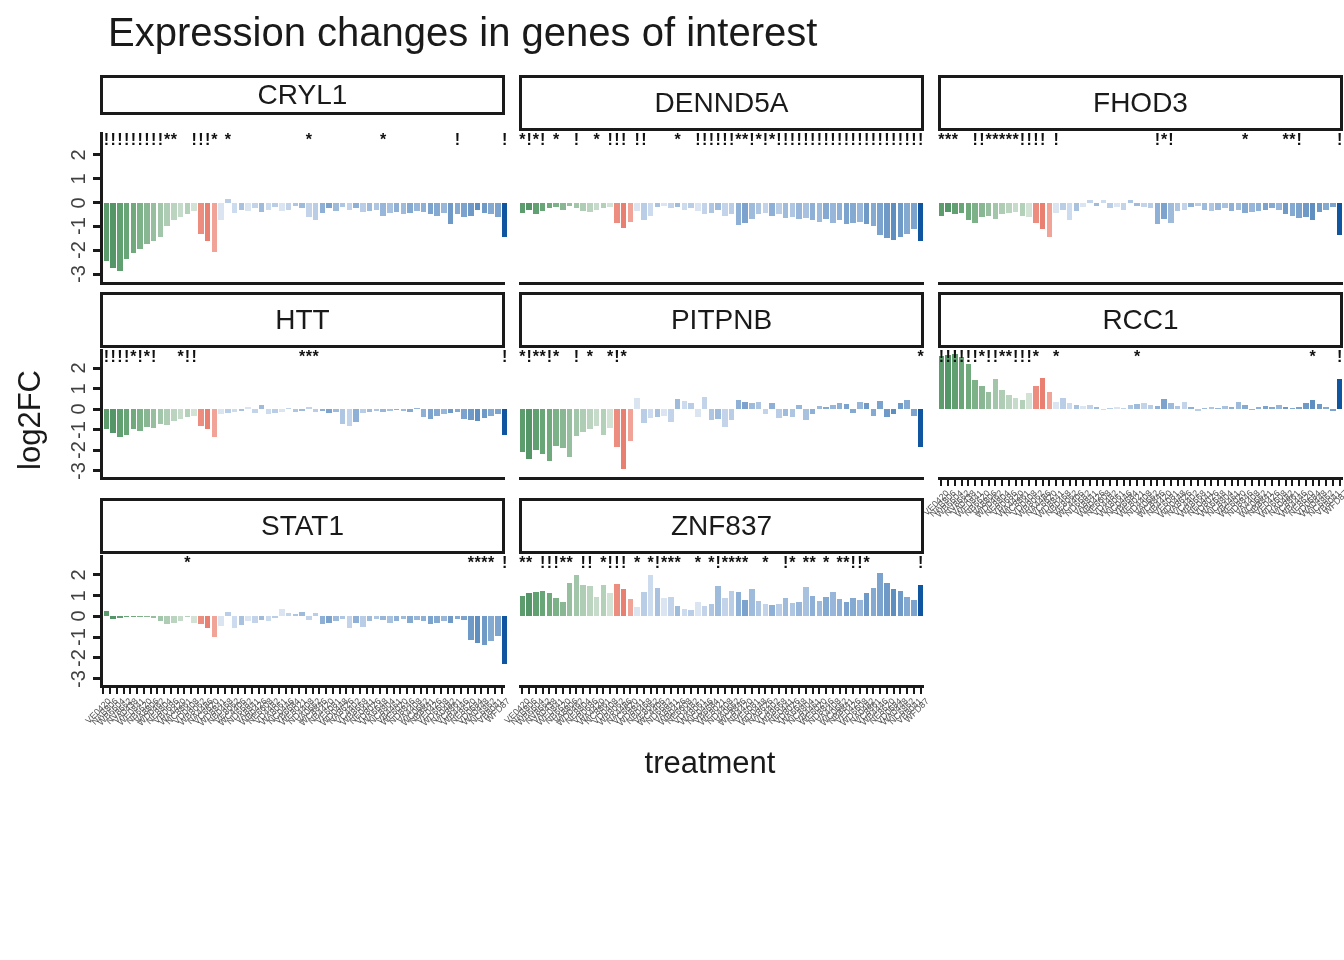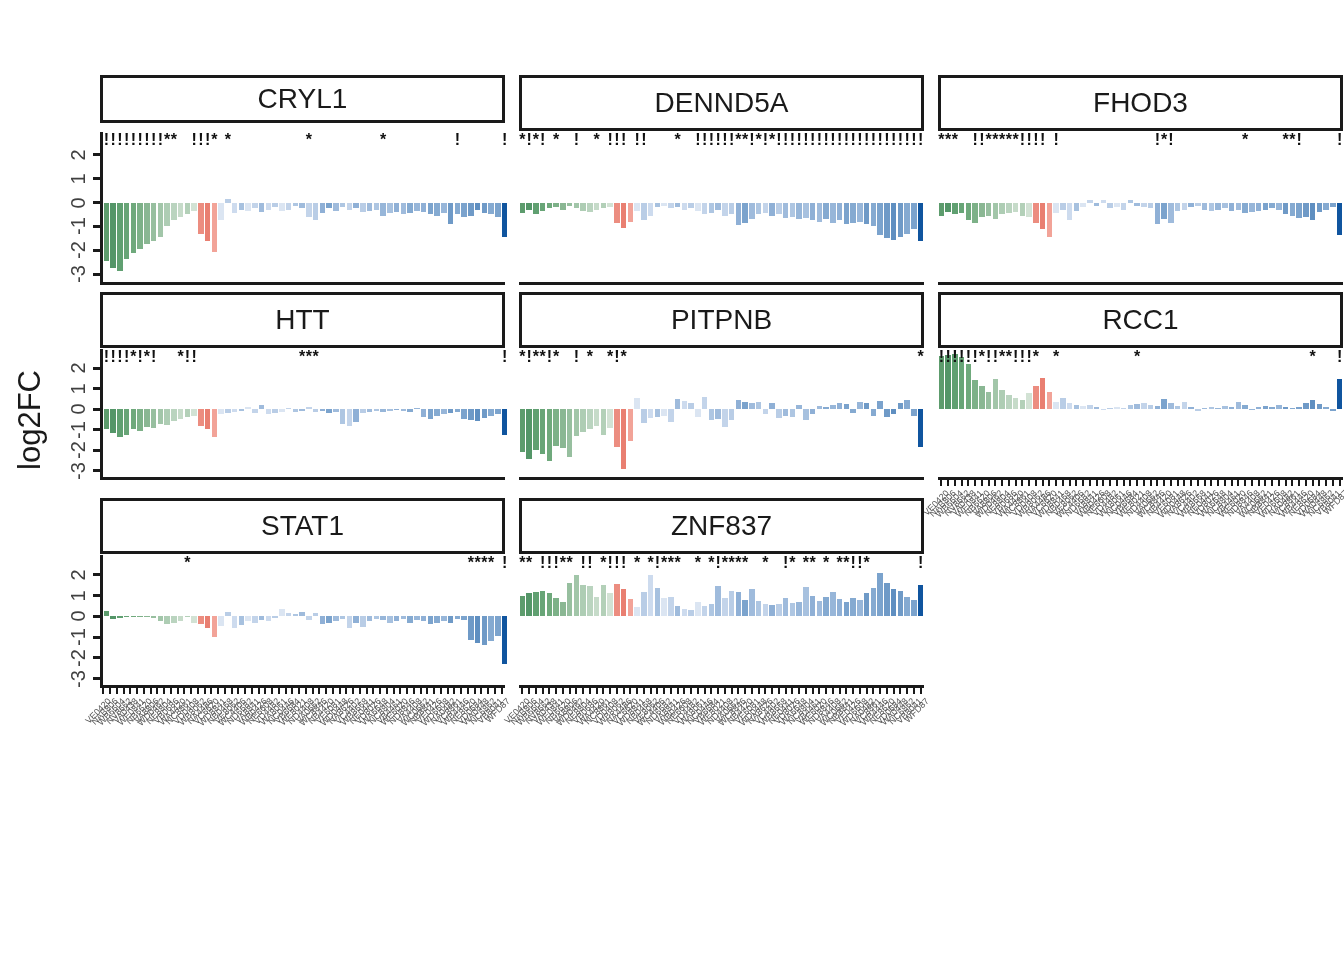--- a/index.html
+++ b/index.html
@@ -43,24 +43,25 @@
   }
   .caption{
     position:absolute;right:12px;top:793px;width:520px;text-align:right;
     font-size:27px;line-height:1.32;color:#1a1a1a;white-space:pre-line;
   }
 </style>
 </head>
 <body>
 
 <div id="canvas">
+  <div class="plot-title">Expression changes in genes of interest</div>
   <div class="y-axis-title">log2FC</div>
   <div id="facets">
       <div class="facet" style="left: 100px; top: 75px; width: 405px;">
-        <div class="strip" style="height: 48px;">
+        <div class="strip" style="height: 40px;">
           <div class="strip-label">CRYL1</div>
         </div>
         <div class="panel has-y" style="top: 57px; width: 405px; height: 153px;">
           <div class="bar" style="left: 0.6px; width: 5.55px; background: rgb(93, 156, 109); top: 70.5234px; height: 58.5703px;"></div>
           <div class="sig" style="left: -2.625px; width: 12px;">!</div>
           <div class="bar" style="left: 7.35px; width: 5.55px; background: rgb(84, 150, 104); top: 70.5234px; height: 65.7422px;"></div>
           <div class="sig" style="left: 4.125px; width: 12px;">!</div>
           <div class="bar" style="left: 14.1px; width: 5.55px; background: rgb(96, 160, 113); top: 70.5234px; height: 68.1328px;"></div>
           <div class="sig" style="left: 10.875px; width: 12px;">!</div>
           <div class="bar" style="left: 20.85px; width: 5.55px; background: rgb(104, 165, 119); top: 70.5234px; height: 56.1797px;"></div>
@@ -1164,13 +1165,14 @@
           <div class="bar" style="left: 365.1px; width: 5.55px; background: rgb(111, 154, 199); top: 28.0547px; height: 33.25px;"></div>
           <div class="bar" style="left: 371.85px; width: 5.55px; background: rgb(95, 143, 193); top: 34.2891px; height: 27.0156px;"></div>
           <div class="bar" style="left: 378.6px; width: 5.55px; background: rgb(111, 154, 199); top: 36.3672px; height: 24.9375px;"></div>
           <div class="bar" style="left: 385.35px; width: 5.55px; background: rgb(133, 170, 209); top: 41.5625px; height: 19.7422px;"></div>
           <div class="bar" style="left: 392.1px; width: 5.55px; background: rgb(123, 163, 205); top: 44.6797px; height: 16.625px;"></div>
           <div class="bar" style="left: 398.85px; width: 5.55px; background: rgb(16, 85, 159); top: 30.1328px; height: 31.1719px;"></div>
           <div class="sig" style="left: 395.625px; width: 12px;">!</div>
         </div>
       </div>
     </div>
+  <div class="x-axis-title">treatment</div>
 </div>
 
 </body></html>

